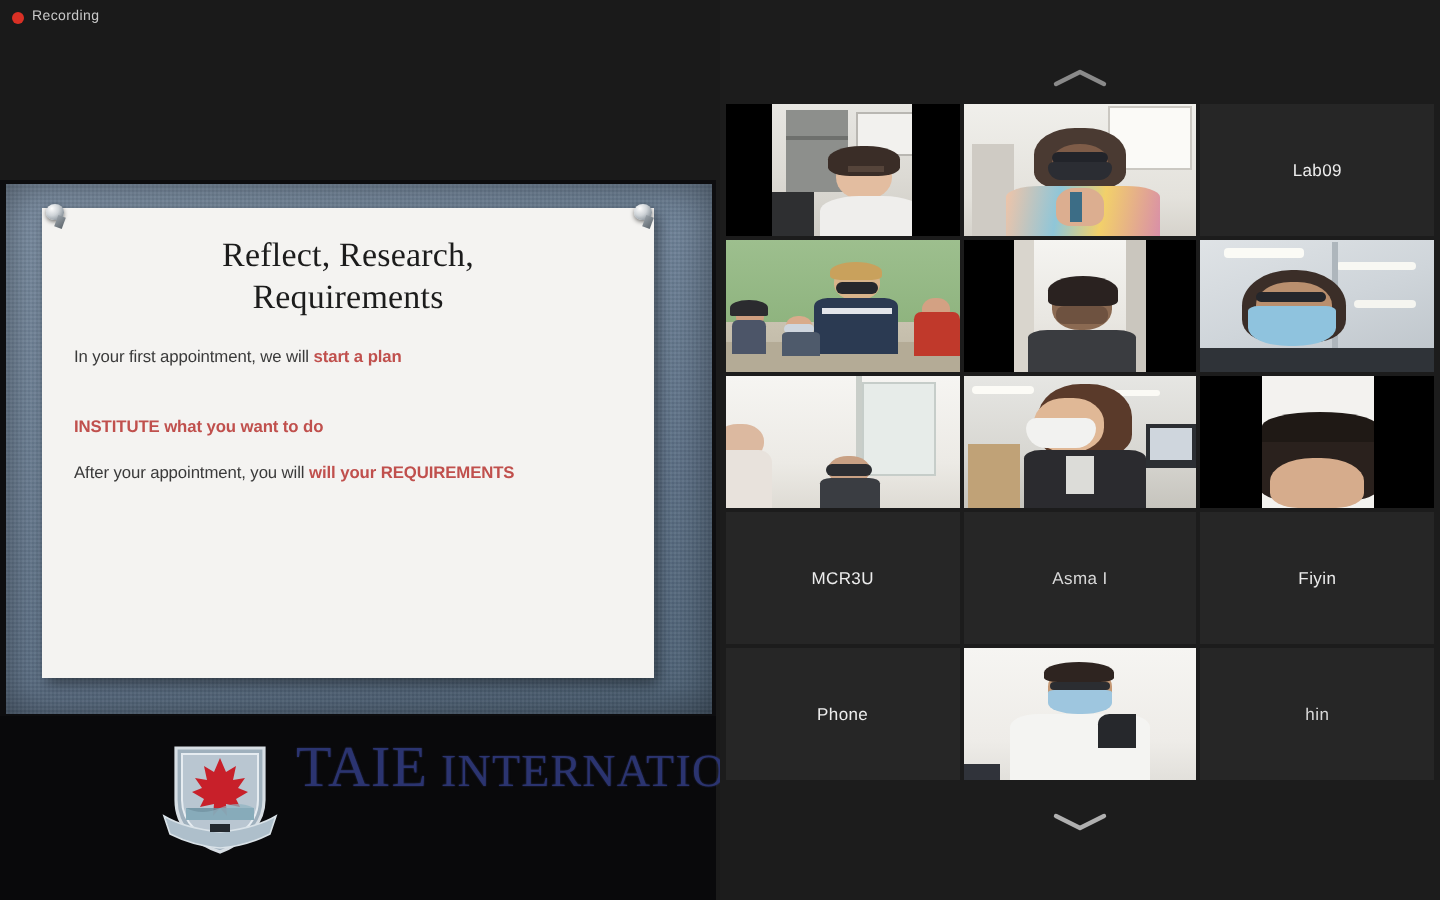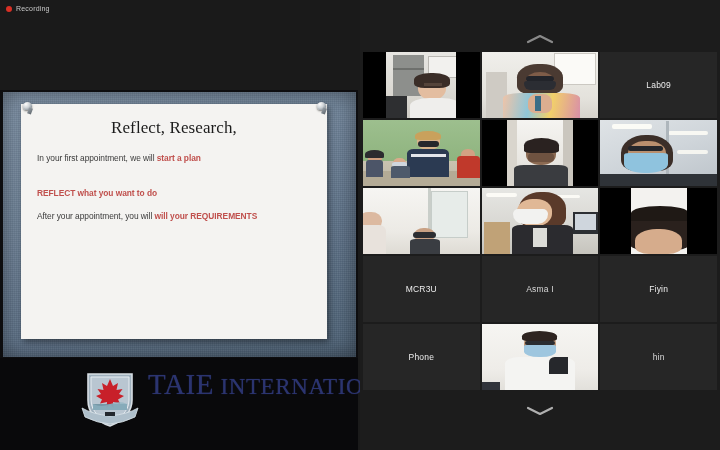--- a/index.html
+++ b/index.html
@@ -78,28 +78,29 @@
     <span class="rec-label">Recording</span>
   </div>
 
   <div class="stage">
     <div class="board">
       <div class="pin l"></div>
       <div class="pin r"></div>
       <div class="paper">
         <div class="slide-title">
           <div>Reflect, Research,</div>
+          <div>Requirements</div>
         </div>
         <div class="slide-body">
           <p class="para">
             <span>In your first appointment, we will </span><span class="hl">start a plan</span>
           </p>
           <p class="para">
             <br>
-            <span class="hl">REFLECT what you want to do</span>
+            <span class="hl">INSTITUTE what you want to do</span>
           </p>
           <p class="para">
             <span>After your appointment, you will </span><span class="hl">will your REQUIREMENTS</span>
           </p>
         </div>
       </div>
     </div>
   </div>
 
   <div class="brand">

